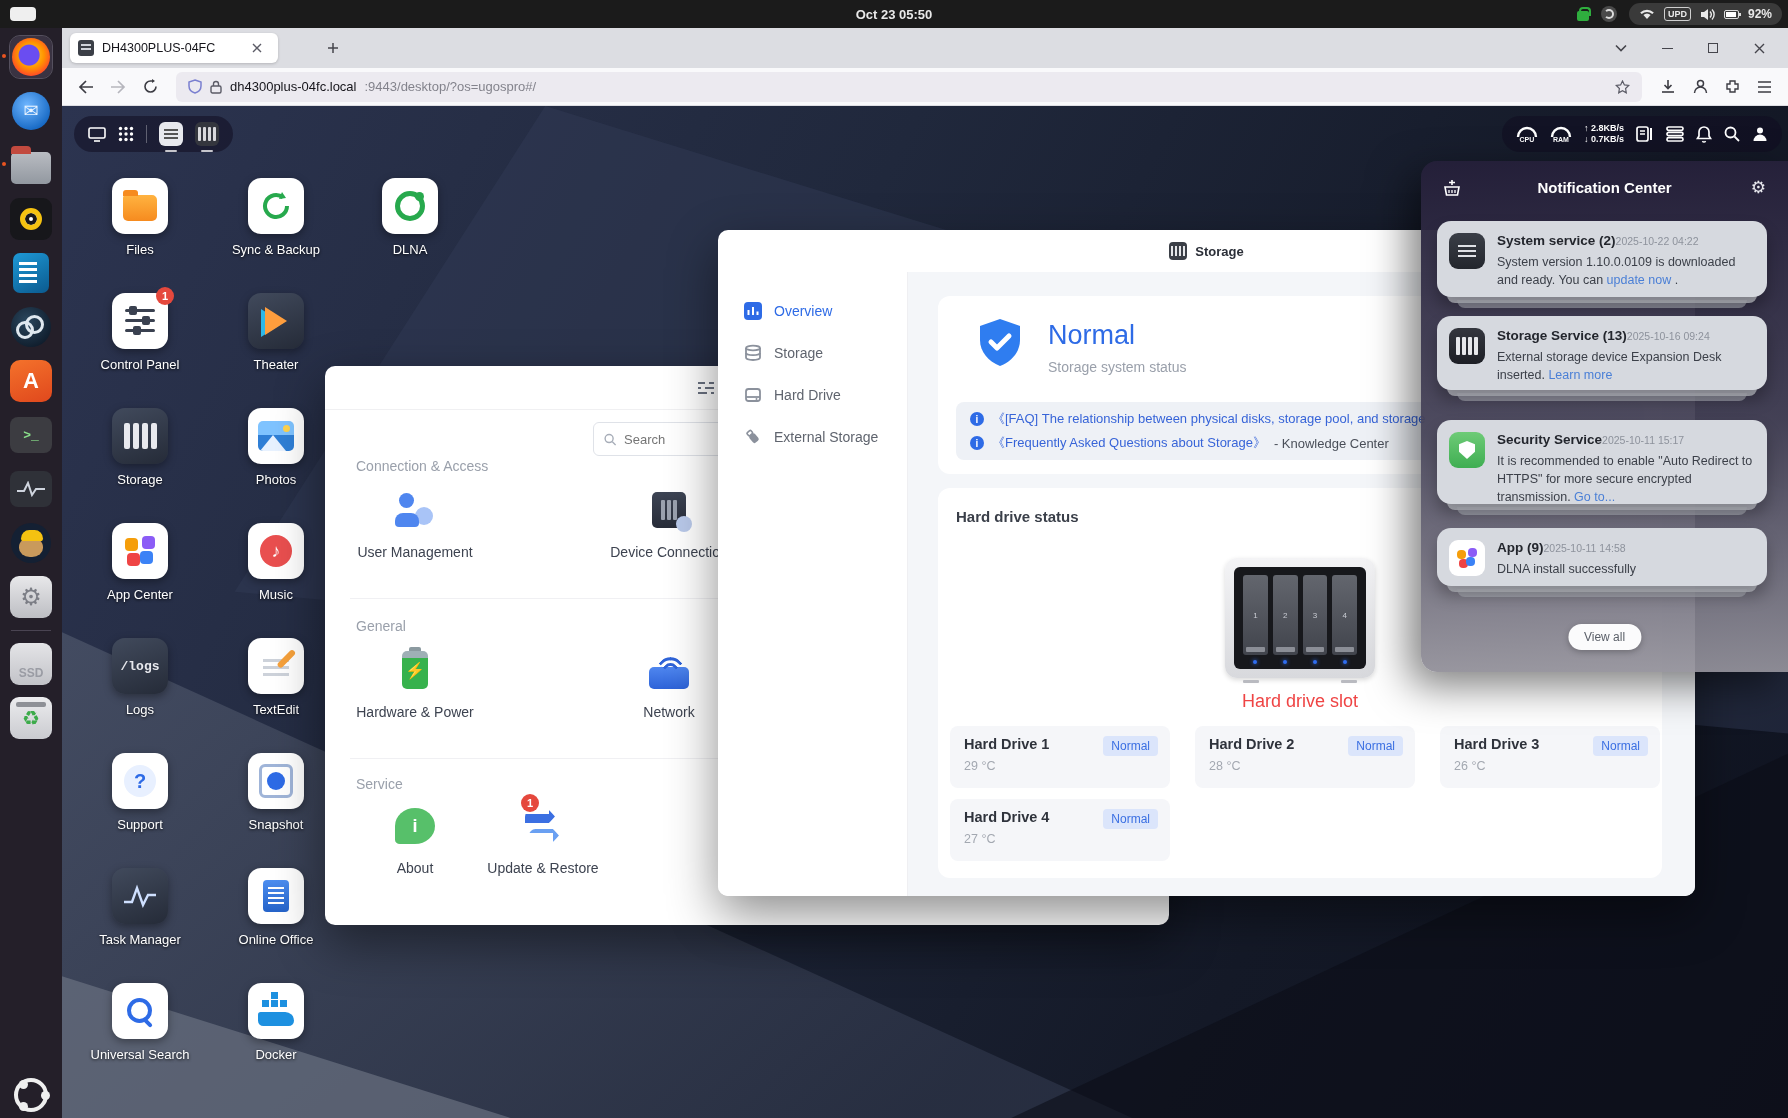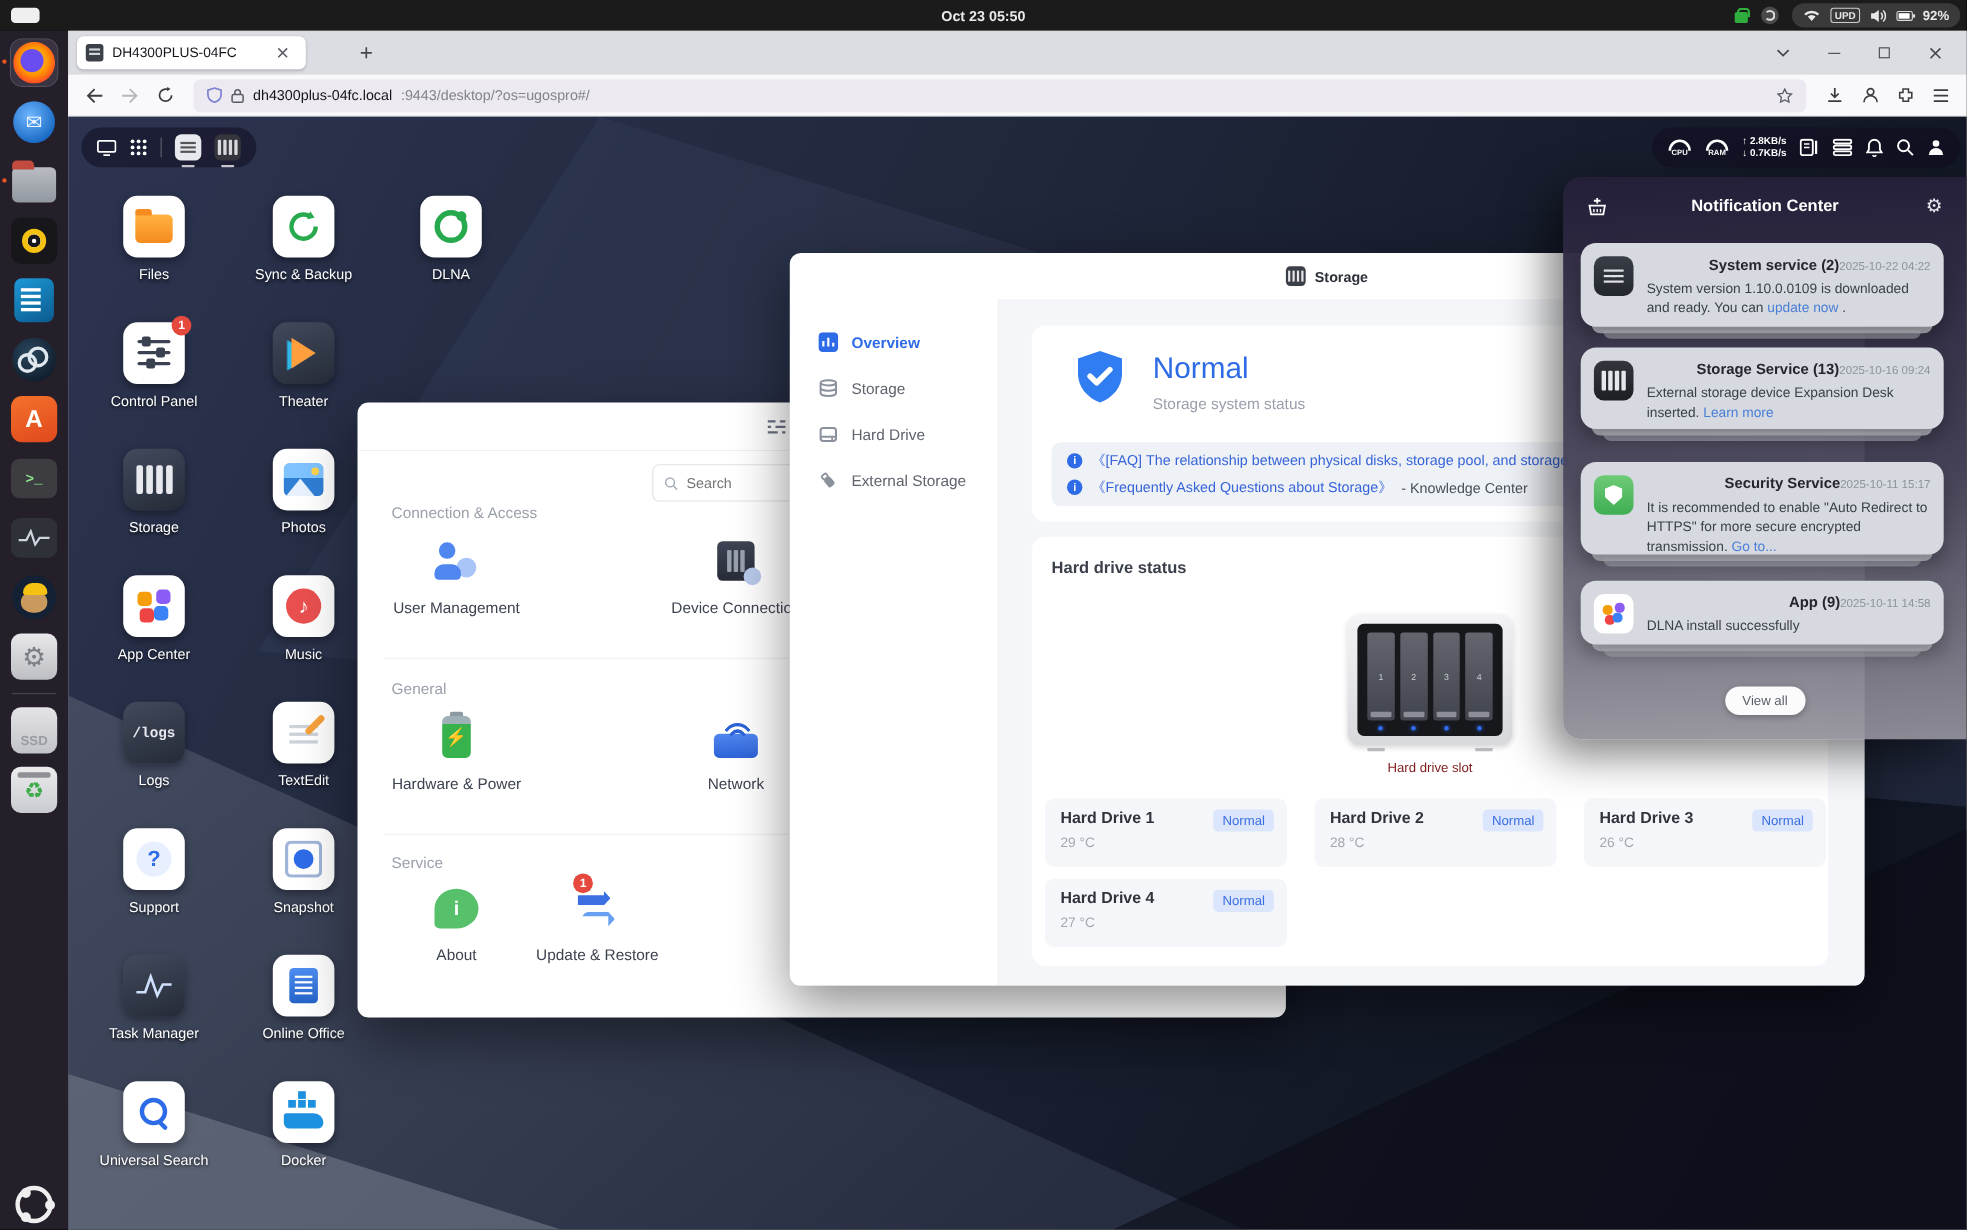--- a/index.html
+++ b/index.html
@@ -173,41 +173,41 @@
 .upd-art{width:40px;height:36px;position:relative;}
 .upd-art::before{content:"";position:absolute;left:2px;top:2px;width:30px;height:13px;background:#3b6fe2;border-radius:8px 8px 8px 0;clip-path:polygon(0 30%,80% 30%,80% 0,100% 50%,80% 100%,0 100%);}
 .upd-art::after{content:"";position:absolute;left:6px;bottom:2px;width:30px;height:13px;background:#6aa0f2;border-radius:8px 0 8px 8px;clip-path:polygon(100% 70%,20% 70%,20% 0,0 50%,20% 100%,100% 100%);transform:rotate(180deg);}
 
 
 .st-title{height:42px;display:flex;align-items:center;justify-content:center;gap:8px;font-size:13px;font-weight:700;color:#2b2f38;}
 .st-ico{width:18px;height:18px;background:#3b3f47;border-radius:4px;display:flex;gap:2px;align-items:center;justify-content:center;}
 .st-ico b{width:2px;height:10px;background:#e6e7ea;}
 .st-side{position:absolute;left:0;top:42px;width:190px;bottom:0;background:#fff;border-right:1px solid #efeff2;padding-top:18px;}
 .st-item{display:flex;align-items:center;gap:12px;padding:12px 0 12px 26px;font-size:14px;color:#5f646e;cursor:pointer;}
-.st-item.active{color:#2e6be6;font-weight:700;}
+.st-item.active{color:#2e6be6;font-weight:400;}
 .st-main{position:absolute;left:190px;top:42px;right:0;bottom:0;background:#f4f6f9;}
 .card{position:absolute;background:#fff;border-radius:12px;}
 .shieldchk{width:44px;height:50px;}
 .bigstatus{font-size:27px;color:#2e6be6;}
 .substatus{font-size:14px;color:#9aa0ab;margin-top:8px;}
 .faqbox{position:absolute;background:#eef1f6;border-radius:8px;padding:8px 14px;display:flex;flex-direction:column;gap:6px;}
 .faqrow{display:flex;align-items:center;gap:8px;font-size:13px;white-space:nowrap;overflow:hidden;}
 .infodot{width:14px;height:14px;border-radius:50%;background:#2e6be6;color:#fff;font-size:10px;font-weight:700;display:flex;align-items:center;justify-content:center;flex:none;font-style:normal;}
 .bluelink{color:#3764d8;cursor:pointer;}
 .faqsuffix{color:#4a4f59;}
 .hdheading{font-size:15px;font-weight:700;color:#3a3f49;}
 .slotwrap{position:absolute;text-align:center;}
 .slot-outer{width:150px;height:120px;background:linear-gradient(#f4f4f6,#d8d9dd);border-radius:12px;padding:9px;margin:0 auto;box-shadow:0 2px 5px rgba(0,0,0,.15);}
 .slot-inner{height:100%;background:#17181c;border-radius:6px;display:flex;gap:5px;padding:8px 9px 14px;position:relative;}
 .bay{flex:1;background:linear-gradient(#63666e,#41444c);border-radius:3px;color:#c9ccd3;font-size:8px;display:flex;align-items:center;justify-content:center;position:relative;}
 .bay::after{content:"";position:absolute;left:3px;right:3px;bottom:3px;height:5px;background:#8b8e96;border-radius:1px;}
 .bay i{position:absolute;bottom:-9px;left:50%;margin-left:-2px;width:4px;height:4px;border-radius:50%;background:#2f6cf0;box-shadow:0 0 4px #2f6cf0;font-size:0;}
 .slot-feet{display:flex;justify-content:space-between;padding:2px 18px 0;}
 .slot-feet i{width:16px;height:3px;background:#b9bac0;border-radius:1px;}
-.slotcap{font-size:12px;color:#7f1d1d;margin-top:8px;}
+.slotcap{font-size:18px;color:#ef4444;margin-top:8px;}
 .hd-card{position:absolute;width:220px;height:62px;background:#f5f6f9;border-radius:8px;padding:10px 14px;}
 .hd-name{font-size:14.5px;font-weight:700;color:#2f333c;}
 .hd-temp{font-size:12.5px;color:#a3a8b1;margin-top:7px;}
 .hd-badge{position:absolute;right:12px;top:10px;background:#dbe5fb;color:#3a6fe2;font-size:12px;border-radius:4px;padding:3px 8px;}
 
 
 .np{position:absolute;right:0;top:55px;width:367px;height:511px;border-radius:16px 0 0 16px;background:linear-gradient(178deg,rgba(36,31,57,.97) 0%,rgba(70,67,88,.95) 52%,rgba(148,146,155,.93) 100%);box-shadow:-12px 14px 40px rgba(0,0,0,.5);}
 .np-head{position:absolute;left:0;right:0;top:14px;height:30px;color:#fff;}
 .np-title{position:absolute;left:0;right:0;text-align:center;top:4px;font-size:15px;font-weight:700;}
 .np-clear{position:absolute;left:22px;top:4px;}
@@ -217,21 +217,21 @@
 .ncard::before{content:"";position:absolute;left:20px;right:20px;bottom:-11px;height:8px;background:rgba(178,181,190,.6);border-radius:0 0 12px 12px;z-index:-2;}
 .nico{position:absolute;left:12px;top:12px;width:36px;height:36px;border-radius:9px;display:flex;align-items:center;justify-content:center;}
 .nico.sys{background:linear-gradient(#3a3e47,#23262d);}
 .nico.sys i{width:18px;height:12px;border-top:2px solid #dfe1e6;border-bottom:2px solid #dfe1e6;position:relative;}
 .nico.sys i::after{content:"";position:absolute;left:0;top:3px;width:10px;height:2px;background:#dfe1e6;box-shadow:8px 0 0 #dfe1e6;}
 .nico.sto{background:linear-gradient(#34363e,#1d1f25);display:flex;gap:2px;}
 .nico.sto b{width:4px;height:18px;background:#e6e7ea;border-radius:1px;}
 .nico.sec{background:linear-gradient(#6ecb77,#3fae52);}
 .nico.sec i{width:16px;height:18px;background:#fff;clip-path:polygon(50% 0,100% 18%,100% 60%,50% 100%,0 60%,0 18%);}
 .nico.app{background:#fff;}
-.nrow1{display:flex;align-items:baseline;justify-content:flex-end;}
+.nrow1{display:flex;align-items:baseline;justify-content:flex-start;}
 .ntitle{font-size:13.5px;font-weight:700;color:#23262d;}
 .ntime{font-size:10.5px;color:#8d929c;}
 .nbody{font-size:12.5px;color:#3c4049;line-height:1.45;margin-top:5px;}
 .nlink{color:#4a7fd6;cursor:pointer;}
 .viewall{position:absolute;left:50%;transform:translateX(-50%);bottom:22px;background:#fbfbfc;border-radius:14px;padding:6px 16px;font-size:12px;color:#5a5f68;box-shadow:0 2px 6px rgba(0,0,0,.25);}
 </style>
 </head>
 <body>
 
 <div class="screen">

